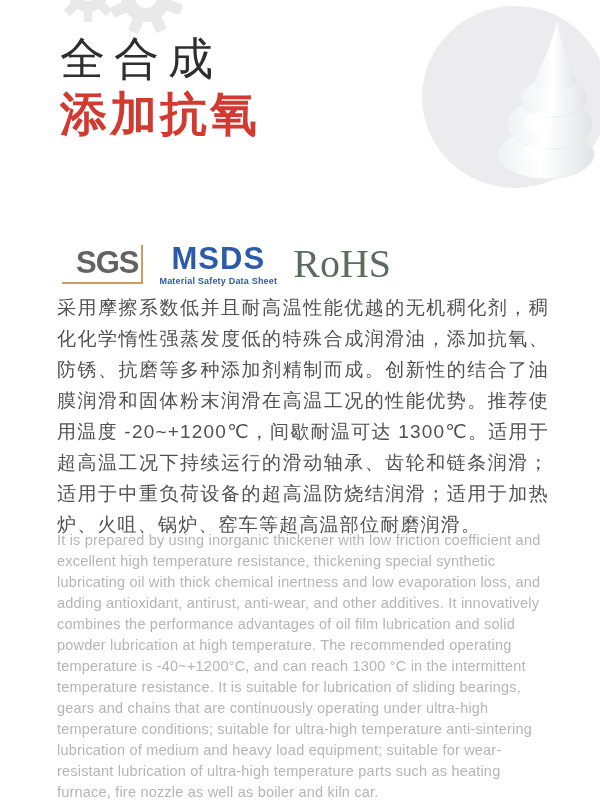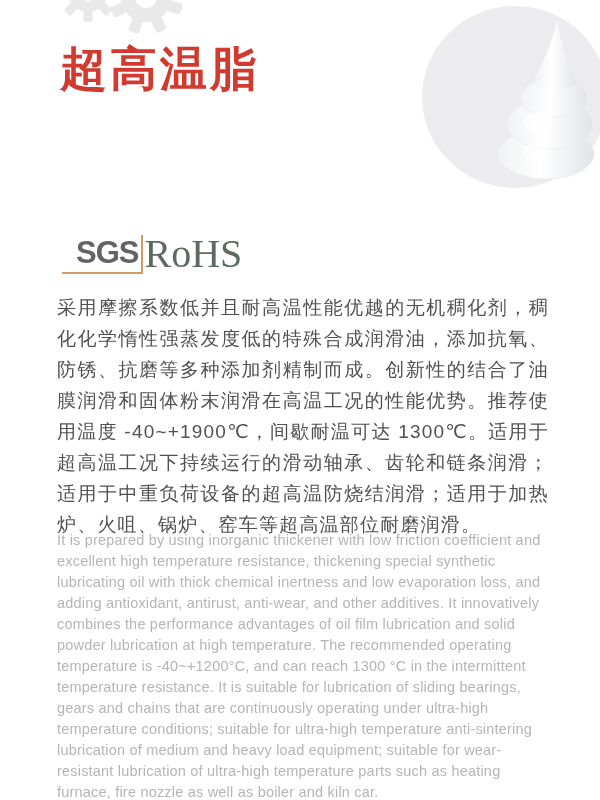--- a/index.html
+++ b/index.html
@@ -22,22 +22,22 @@
   .title-line2{
     display:block;font-size:47px;font-weight:700;color:#d23a30;
     letter-spacing:3px;line-height:1;margin-top:9px;
   }
   .subtitle{
     position:absolute;left:61px;top:162px;font-size:20px;font-style:italic;
     color:#9d9d9d;line-height:31px;letter-spacing:1px;
   }
   .subtitle span{display:block;}
   .logos{
-    position:absolute;left:62px;top:228px;display:flex;align-items:center;
-    gap:1px;height:52px;
+    position:absolute;left:62px;top:238px;display:flex;align-items:center;
+    gap:16px;height:52px;
   }
   .sgs{position:relative;padding:3px 5px 6px 14px;}
   .sgs::after{content:"";position:absolute;left:0;bottom:0;width:100%;height:2px;background:#cf9c63;}
   .sgs::before{content:"";position:absolute;right:0;top:1px;bottom:0;width:2px;background:#cf9c63;}
   .sgs-label{font-weight:bold;font-size:31px;color:#636363;letter-spacing:-1px;line-height:1;}
   .msds{display:flex;flex-direction:column;align-items:center;}
   .msds-label{font-weight:bold;font-size:31px;color:#2c5ca9;letter-spacing:1px;line-height:1;}
   .msds-sub{font-size:9px;font-weight:bold;color:#2c5ca9;letter-spacing:0.2px;margin-top:2px;white-space:nowrap;}
   .rohs-label{font-family:Liberation Serif, serif;font-size:40px;color:#5d6b5f;line-height:1;}
   .desc-cn{
@@ -87,29 +87,34 @@
     <ellipse cx="68" cy="140" rx="48" ry="25" fill="url(#gradBlob)" stroke="#eceef0" stroke-width="1"></ellipse>
     <ellipse cx="72" cy="110" rx="43" ry="25" fill="url(#gradBlob)" stroke="#eceef0" stroke-width="1"></ellipse>
     <ellipse cx="76" cy="84" rx="34" ry="19" fill="url(#gradBlob)" stroke="#eceef0" stroke-width="1"></ellipse>
     <path d="M79,6 C82,24 90,52 99,68 C88,80 64,80 55,68 C64,52 76,24 79,6 Z" fill="url(#gradBlob)"></path>
     <ellipse cx="60" cy="108" rx="14" ry="10" fill="#ffffff" opacity="0.7"></ellipse>
     <ellipse cx="58" cy="138" rx="14" ry="9" fill="#ffffff" opacity="0.6"></ellipse>
   </svg>
 </div>
 
 <h1 class="title" style="margin:0;font-weight:normal;">
-  <span class="title-line2">超高温脂</span>
+  <span class="title-line1">全合成</span>
+  <span class="title-line2">添加抗氧</span>
 </h1>
 
 <div class="subtitle">
 </div>
 
 <div class="logos">
   <div class="sgs">
     <span class="sgs-label">SGS</span>
   </div>
+  <div class="msds">
+    <span class="msds-label">MSDS</span>
+    <span class="msds-sub">Material Safety Data Sheet</span>
+  </div>
   <div class="rohs">
     <span class="rohs-label">RoHS</span>
   </div>
 </div>
 
-<p class="desc-cn">采用摩擦系数低并且耐高温性能优越的无机稠化剂，稠化化学惰性强蒸发度低的特殊合成润滑油，添加抗氧、防锈、抗磨等多种添加剂精制而成。创新性的结合了油膜润滑和固体粉末润滑在高温工况的性能优势。推荐使用温度 -40~+1900℃，间歇耐温可达 1300℃。适用于超高温工况下持续运行的滑动轴承、齿轮和链条润滑；适用于中重负荷设备的超高温防烧结润滑；适用于加热炉、火咀、锅炉、窑车等超高温部位耐磨润滑。</p>
+<p class="desc-cn">采用摩擦系数低并且耐高温性能优越的无机稠化剂，稠化化学惰性强蒸发度低的特殊合成润滑油，添加抗氧、防锈、抗磨等多种添加剂精制而成。创新性的结合了油膜润滑和固体粉末润滑在高温工况的性能优势。推荐使用温度 -20~+1200℃，间歇耐温可达 1300℃。适用于超高温工况下持续运行的滑动轴承、齿轮和链条润滑；适用于中重负荷设备的超高温防烧结润滑；适用于加热炉、火咀、锅炉、窑车等超高温部位耐磨润滑。</p>
 <p class="desc-en">It is prepared by using inorganic thickener with low friction coefficient and excellent high temperature resistance, thickening special synthetic lubricating oil with thick chemical inertness and low evaporation loss, and adding antioxidant, antirust, anti-wear, and other additives. It innovatively combines the performance advantages of oil film lubrication and solid powder lubrication at high temperature. The recommended operating temperature is -40~+1200°C, and can reach 1300 °C in the intermittent temperature resistance. It is suitable for lubrication of sliding bearings, gears and chains that are continuously operating under ultra-high temperature conditions; suitable for ultra-high temperature anti-sintering lubrication of medium and heavy load equipment; suitable for wear-resistant lubrication of ultra-high temperature parts such as heating furnace, fire nozzle as well as boiler and kiln car.</p>
 
 </body></html>

